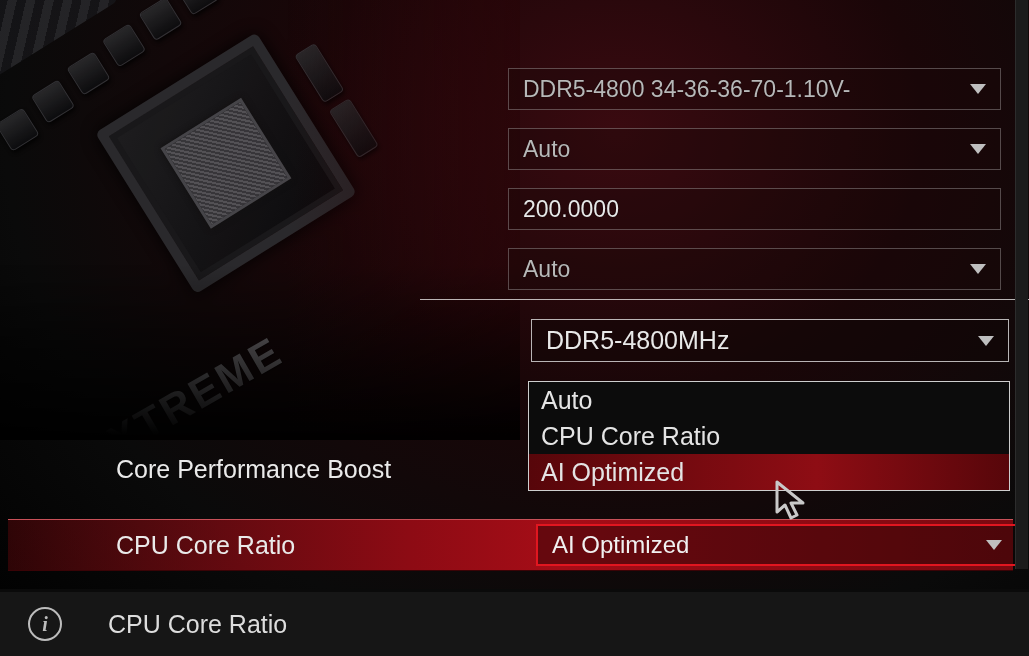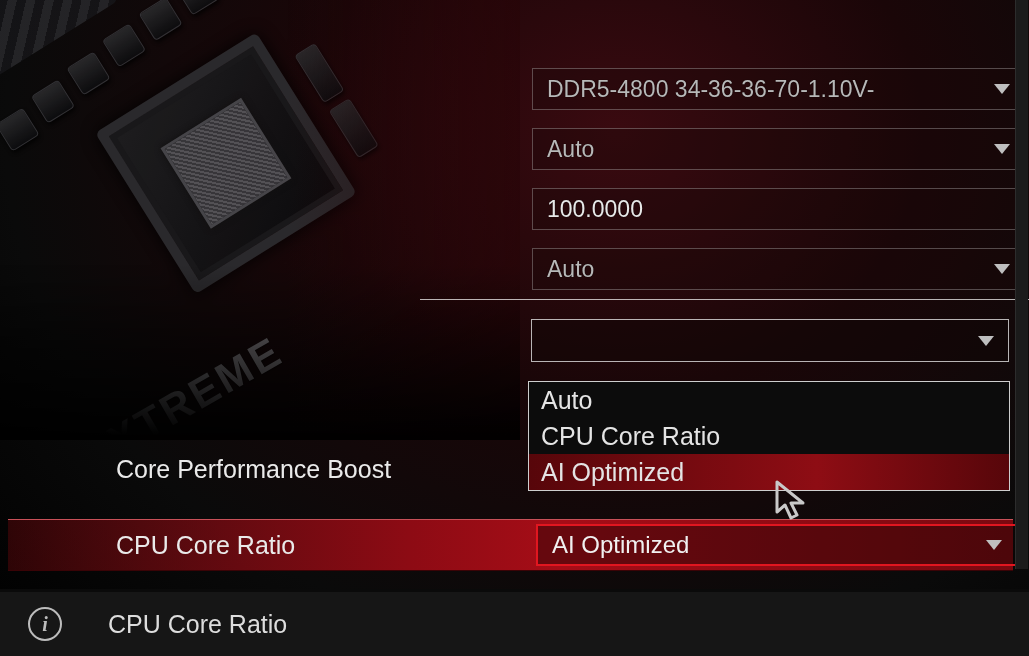--- a/index.html
+++ b/index.html
@@ -78,21 +78,21 @@
     position: absolute;
     inset: 0;
     background: linear-gradient(180deg, transparent 60%, #000 99%),
                 linear-gradient(90deg, transparent 55%, rgba(40,5,8,.7) 100%);
     pointer-events: none;
   }
 
   
   .fields {
     position: absolute;
-    right: 4px; top: 68px;
+    right: 28px; top: 68px;
     width: 493px;
     display: flex; flex-direction: column; gap: 18px;
   }
   .field {
     height: 42px;
     border: 1px solid rgba(200,200,200,.35);
     background: rgba(25,8,10,.35);
     display: flex; align-items: center;
     padding: 0 14px;
     font-size: 23px;
@@ -252,35 +252,36 @@
     </div>
     <div class="field">
       <span>Auto</span>
       <span class="caret">
         <svg class="caret-svg" viewBox="0 0 16 10">
             <polygon points="0,0 16,0 8,10"></polygon>
           </svg>
       </span>
     </div>
     <div class="field bright">
-      <span>100.0000</span>
+      <span>200.0000</span>
     </div>
     <div class="field">
       <span>Auto</span>
       <span class="caret">
         <svg class="caret-svg" viewBox="0 0 16 10">
             <polygon points="0,0 16,0 8,10"></polygon>
           </svg>
       </span>
     </div>
   </div>
 
   <div class="sep"></div>
 
   <div class="ddr-row">
+    <span>DDR5-4800MHz</span>
     <span class="caret">
       <svg class="caret-svg" viewBox="0 0 16 10">
           <polygon points="0,0 16,0 8,10"></polygon>
         </svg>
     </span>
   </div>
 
   <div class="dropdown">
     <div class="dd-item">Auto</div>
     <div class="dd-item">CPU Core Ratio</div>

